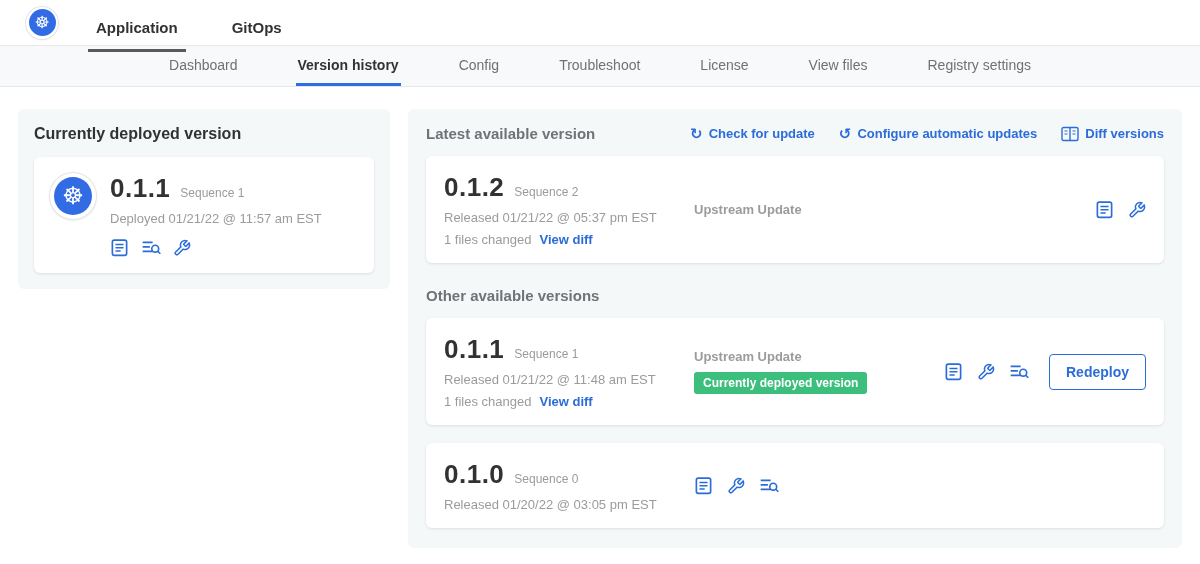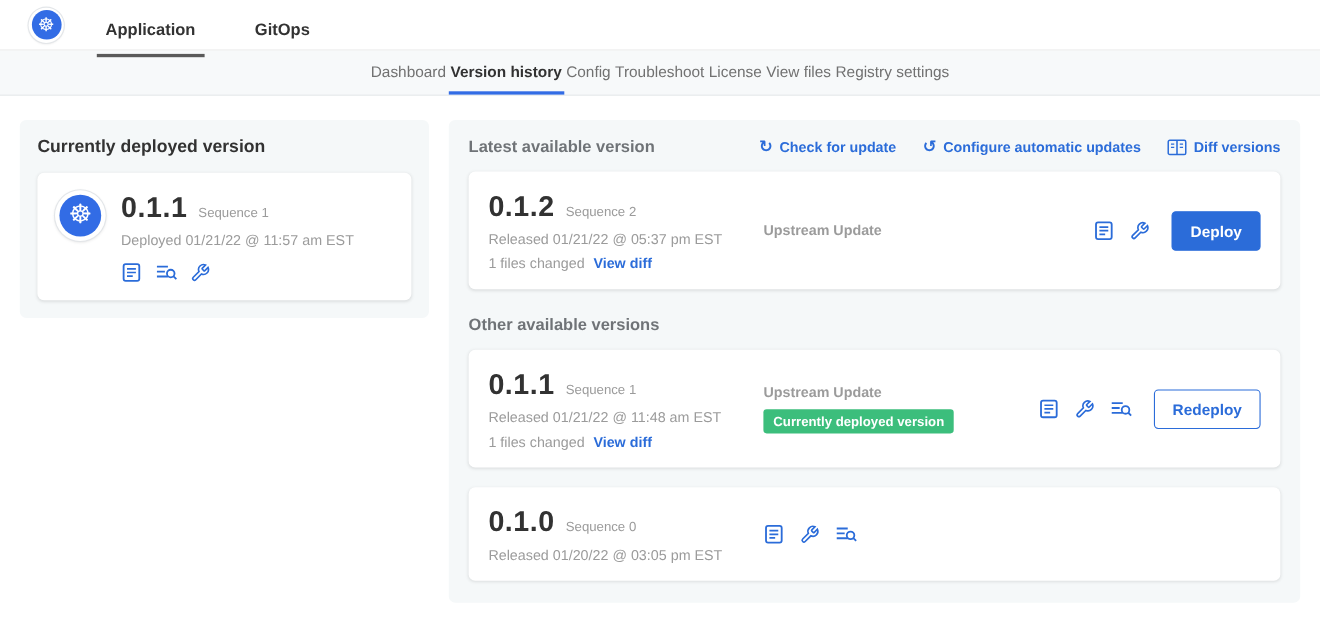--- a/index.html
+++ b/index.html
@@ -18,21 +18,21 @@
   .logo-ring-sm { width: 32px; height: 32px; border-radius: 50%; background: #fff; box-shadow: 0 0 0 1px #e3e6e9, 0 1px 2px rgba(0,0,0,.12); display: flex; align-items: center; justify-content: center; flex-shrink: 0; }
   .logo-circle { width: 27px; height: 27px; border-radius: 50%; background: #326ce5; color: #fff; display: flex; align-items: center; justify-content: center; font-size: 17px; line-height: 1; }
   .top-tabs { display: flex; height: 46px; margin-left: 30px; margin-top: 12px; }
   .top-tab { display: flex; align-items: center; padding: 0 8px; margin-right: 38px; font-size: 15px; font-weight: 600; color: #323232; cursor: pointer; border-bottom: 3px solid transparent; }
   .top-tab.active { font-weight: 700; border-bottom-color: #5a5a5a; }
   .top-right { margin-left: auto; display: flex; align-items: center; gap: 26px; }
   .add-app-btn { font-family: inherit; background: #fff; color: var(--accent); border: 1px solid var(--accent); border-radius: 17px; padding: 8px 17px; font-size: 13px; font-weight: 700; cursor: pointer; }
   .logout { font-size: 15px; color: #323232; cursor: pointer; }
 
   
-  .subnav { height: 41px; background: #f7f9fa; border-bottom: 1px solid #e5e8ea; display: flex; justify-content: center; }
+  .subnav { height: 41px; background: #f7f9fa; border-bottom: 1px solid #e5e8ea; display: flex; justify-content: center; gap: 56px; }
   .subnav-item { display: flex; align-items: center; font-size: 14px; color: #717171; cursor: pointer; border-bottom: 3px solid transparent; padding: 0 2px; }
   .subnav-item.active { color: #323232; font-weight: 600; border-bottom-color: #326ce5; }
 
   
   .main { display: flex; gap: 18px; padding: 22px 18px; align-items: flex-start; }
   .panel { background: #f5f8f9; border-radius: 6px; }
 
   .left-panel { width: 372px; flex-shrink: 0; padding: 16px; }
   .left-panel h2 { font-size: 16px; font-weight: 700; color: #323232; margin-bottom: 14px; }
   .deployed-card { background: #fff; border-radius: 6px; box-shadow: 0 1px 3px rgba(0,0,0,.1); padding: 16px; display: flex; gap: 14px; }
@@ -171,21 +171,20 @@
         <span class="source-label">Upstream Update</span>
       </div>
       <div class="vc-right">
         <svg class="icon" width="19" height="19" viewBox="0 0 16 16">
           <rect x="2" y="1.8" width="12" height="12.8" rx="1.6" fill="none" stroke="currentColor" stroke-width="1.4"></rect>
           <path d="M4.6 5.4h6.8M4.6 8.2h6.8M4.6 11h4.4" stroke="currentColor" stroke-width="1.3" fill="none"></path>
         </svg>
         <svg class="icon" width="18" height="18" viewBox="0 0 24 24" fill="none" stroke="currentColor" stroke-width="2">
           <path d="M14.7 6.3a1 1 0 0 0 0 1.4l1.6 1.6a1 1 0 0 0 1.4 0l3.77-3.77a6 6 0 0 1-7.94 7.94l-6.91 6.91a2.12 2.12 0 0 1-3-3l6.91-6.91a6 6 0 0 1 7.94-7.94l-3.76 3.76z"></path>
         </svg>
-        <button class="btn primary">Deploy</button>
       </div>
     </div>
 
     <h3 class="other-title">Other available versions</h3>
 
     <div class="version-card">
       <div class="vc-left">
         <div class="ver-row">
           <span class="ver">0.1.1</span>
           <span class="seq">Sequence 1</span>

